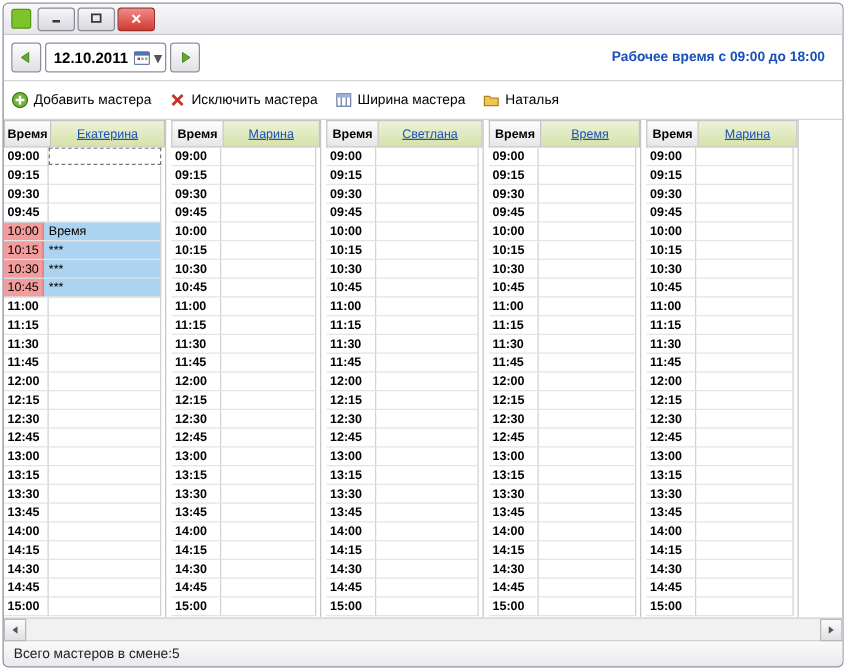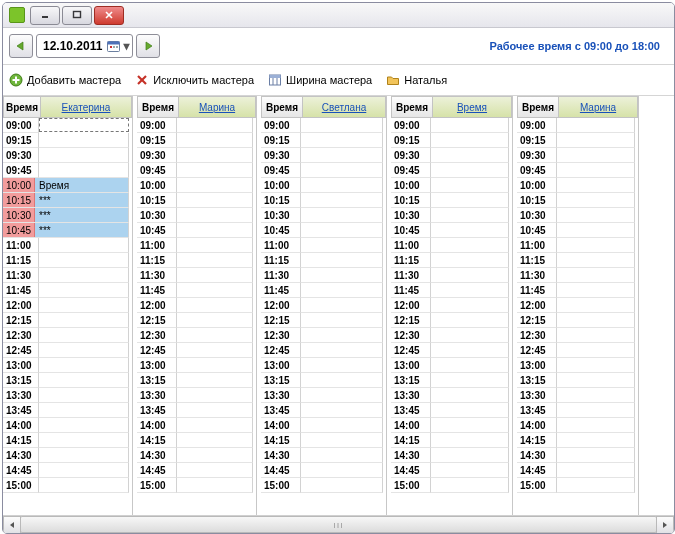--- a/index.html
+++ b/index.html
@@ -699,25 +699,24 @@
         </div>
       </div>
   </div>
 
   <div class="hscroll">
     <div class="arrow l">
         <svg width="8" height="8">
           <polygon points="6,1 2,4 6,7" fill="#555"></polygon>
         </svg>
       </div>
-    <div class="track">
-        <div class="thumb">
-          <span class="grip">ııı</span>
-        </div>
-      </div>
     <div class="arrow r">
         <svg width="8" height="8">
           <polygon points="2,1 6,4 2,7" fill="#555"></polygon>
         </svg>
       </div>
   </div>
 
+  <div class="status">
+    <span>Всего мастеров в смене: </span>
+    <span>5</span>
+  </div>
 </div>
 
 </body></html>

